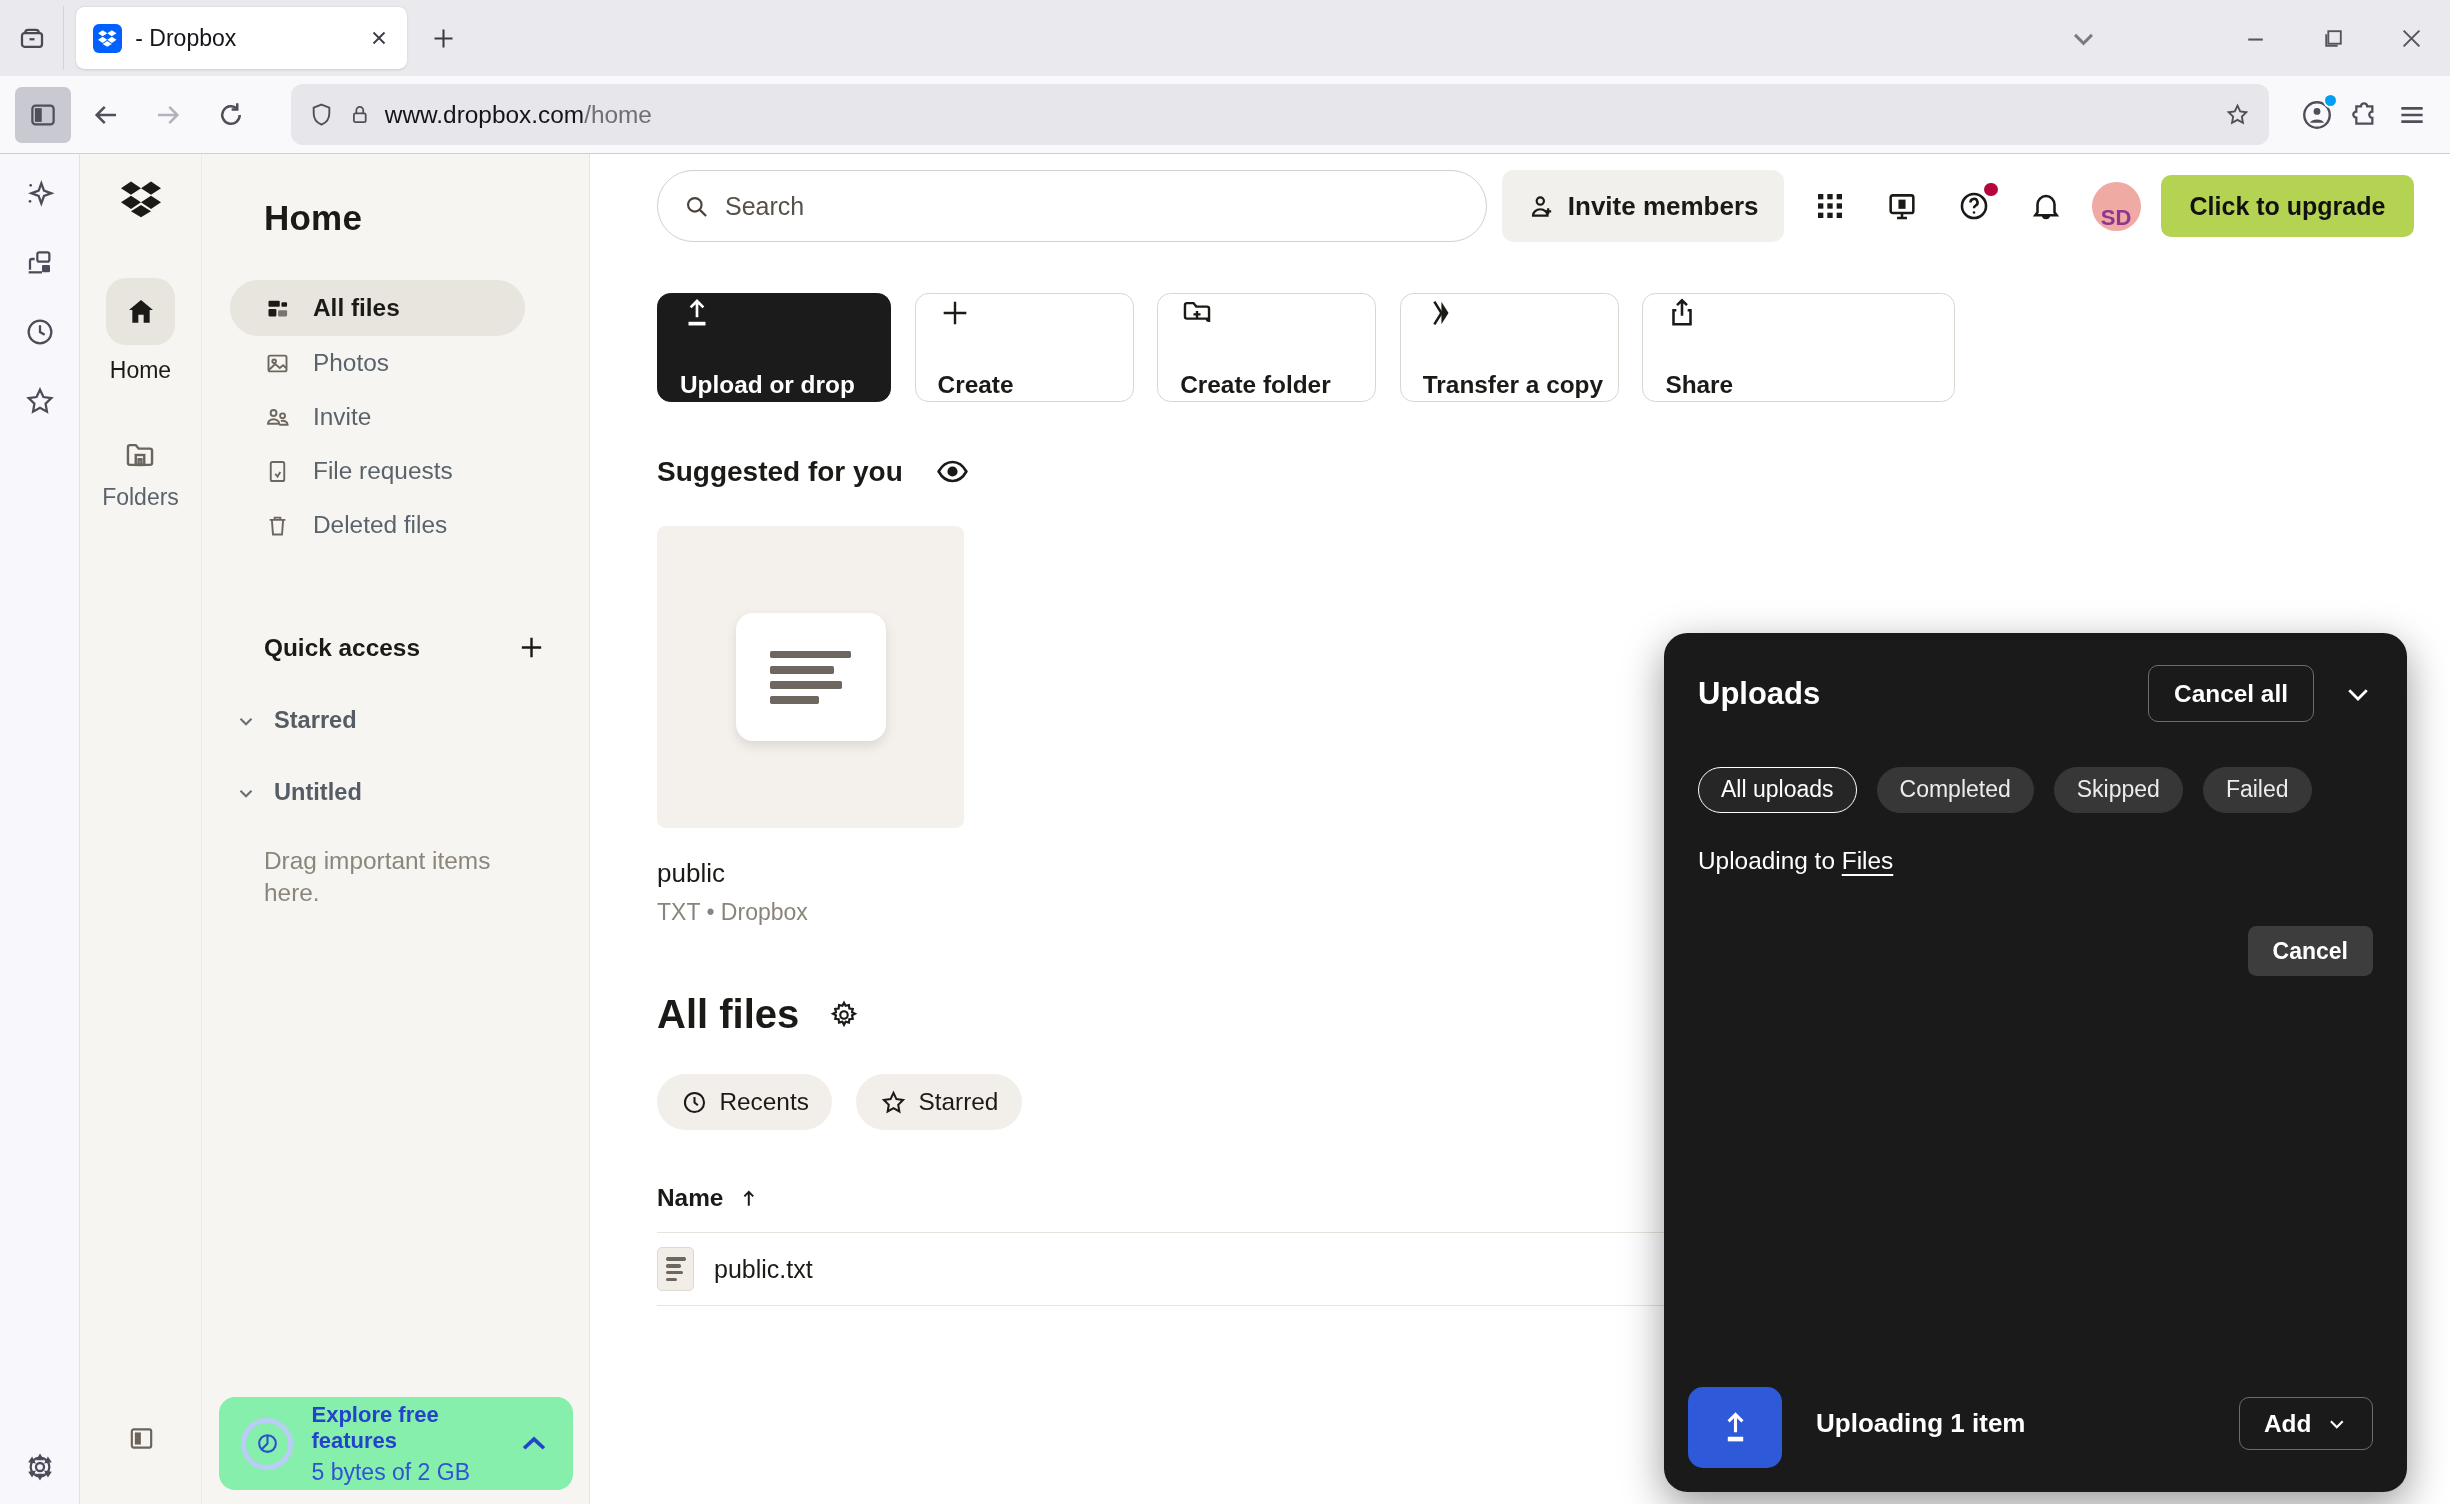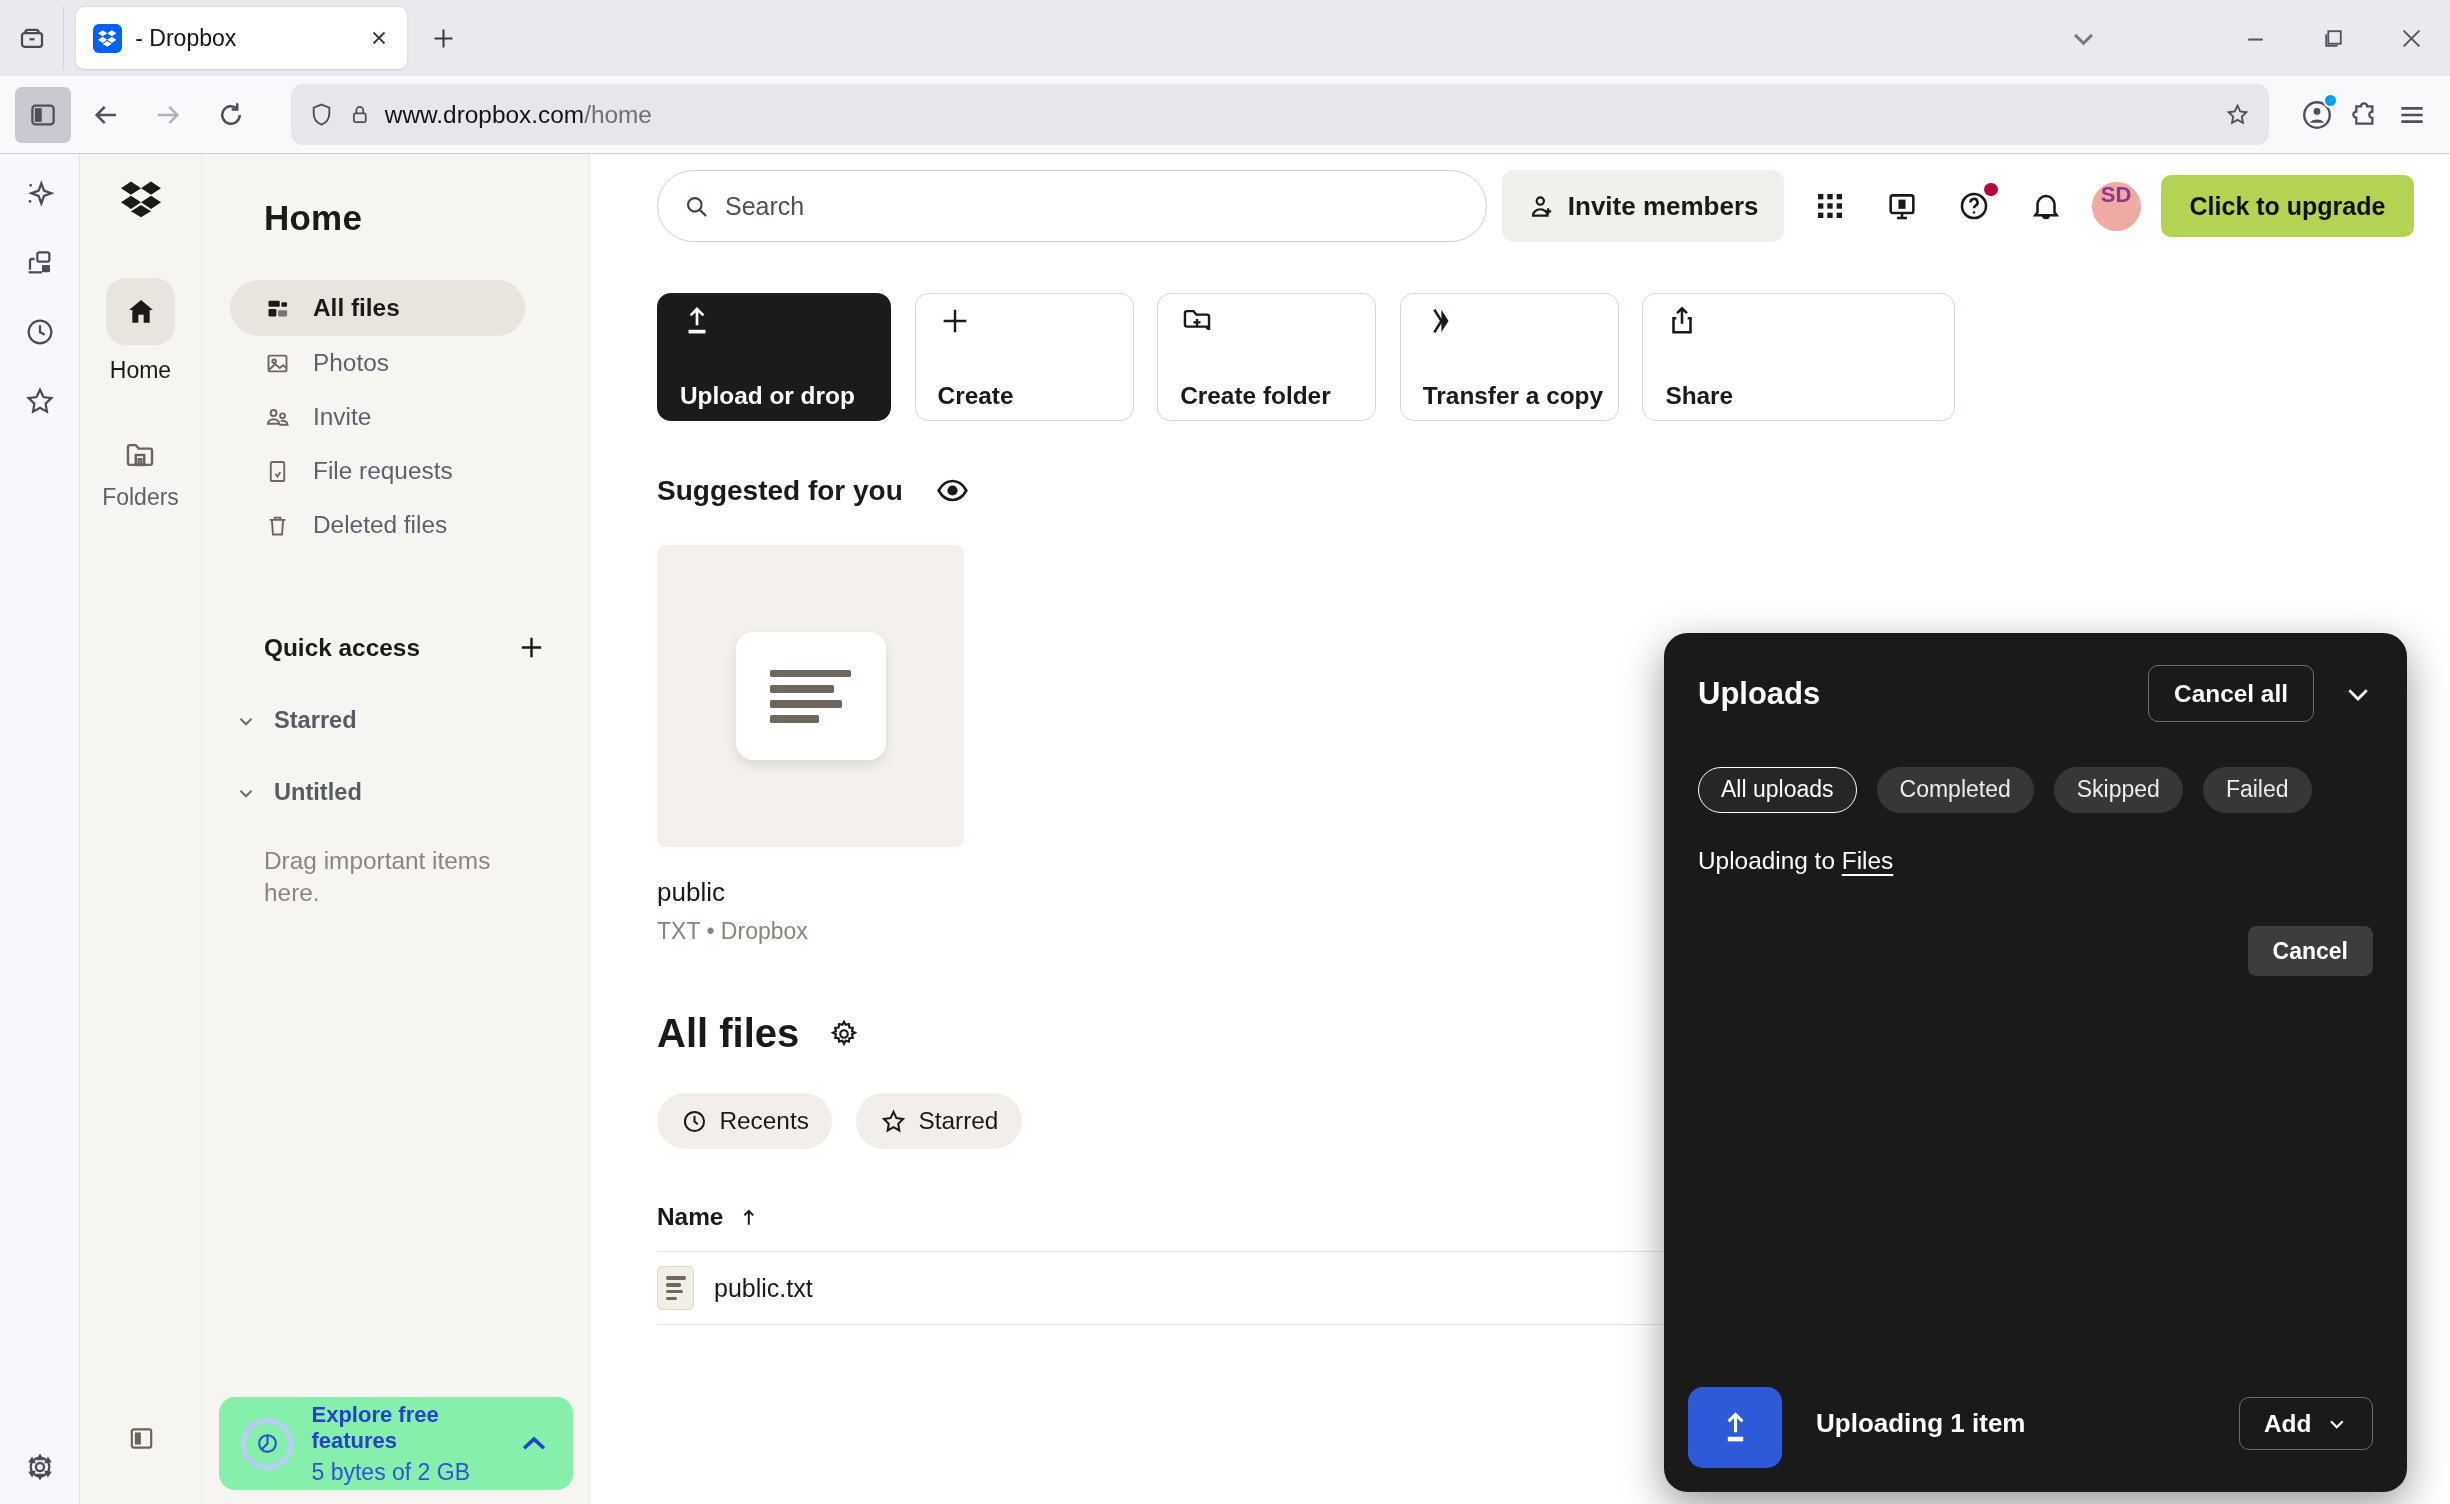--- a/index.html
+++ b/index.html
@@ -66,25 +66,25 @@
   
   .main { flex:1; background:#fff; padding:14.3px 0 0 67px; position:relative; }
   .main-header { display:flex; align-items:center; height:76px; width:1786px; }
   .search-pill { width:830px; height:72px; border:1.7px solid #d4d0ca; border-radius:37px; display:flex; align-items:center; padding:0 25px; gap:15px; background:#fff; color:#49433c; }
   .search-pill input { border:none; outline:none; background:transparent; font-size:25px; font-family:inherit; color:#1c1a17; width:100%; }
   .search-pill input::placeholder { color:#57514a; }
   .hdr-right { display:flex; align-items:center; margin-left:15px; gap:20px; }
   .invite-btn { height:72px; background:#f2f0ec; border-radius:11.8px; display:flex; align-items:center; gap:11.8px; padding:0 25px; font-size:26px; font-weight:bold; color:#1c1a17; }
   .hdr-icon { width:52px; display:flex; justify-content:center; color:#1c1a17; position:relative; }
   .help-dot { position:absolute; top:-6.7px; right:1.7px; width:13.5px; height:13.5px; border-radius:50%; background:#b4063c; }
-  .avatar { width:49px; height:49px; border-radius:50%; background:#efaaa3; display:flex; align-items:flex-start; justify-content:center; font-size:22px; font-weight:bold; color:#8d3590; }
+  .avatar { width:49px; height:49px; border-radius:50%; background:#efaaa3; display:flex; align-items:flex-end; justify-content:center; font-size:22px; font-weight:bold; color:#8d3590; }
   .upgrade-btn { height:62px; background:#b5d352; border-radius:10px; display:flex; align-items:center; padding:0 29px; font-size:25px; font-weight:bold; color:#111; }
 
   .actions-row { margin-top:49px; display:flex; gap:23.6px; }
-  .action-card { width:219px; height:128px; border:1.7px solid #d9d5cf; border-radius:13.5px; background:#fff; padding:10px 22px; display:flex; flex-direction:column; justify-content:space-between; color:#1c1a17; }
+  .action-card { width:219px; height:109px; border:1.7px solid #d9d5cf; border-radius:13.5px; background:#fff; padding:2px 22px; display:flex; flex-direction:column; justify-content:space-between; color:#1c1a17; }
   .action-card .alabel { font-size:24.4px; font-weight:bold; white-space:nowrap; }
   .action-card.dark { width:234px; background:#1b1b1b; border-color:#1b1b1b; color:#fff; }
   .action-card.wide { width:313px; }
 
   .suggested-title-row { margin-top:52px; display:flex; align-items:center; gap:32px; }
   .section-title { font-size:28px; font-weight:bold; color:#1c1a17; }
   .eye-btn { color:#1c1a17; display:flex; }
   .sugg-card { margin-top:37px; width:307px; height:302px; background:#f4f1ec; border-radius:8.4px; display:flex; align-items:center; justify-content:center; }
   .sugg-tile { width:150px; height:128px; background:#fff; border-radius:17px; box-shadow:0 5px 11.8px rgba(0,0,0,.10); display:flex; align-items:center; justify-content:center; }
   .doc-lines { display:flex; flex-direction:column; gap:7.6px; }

